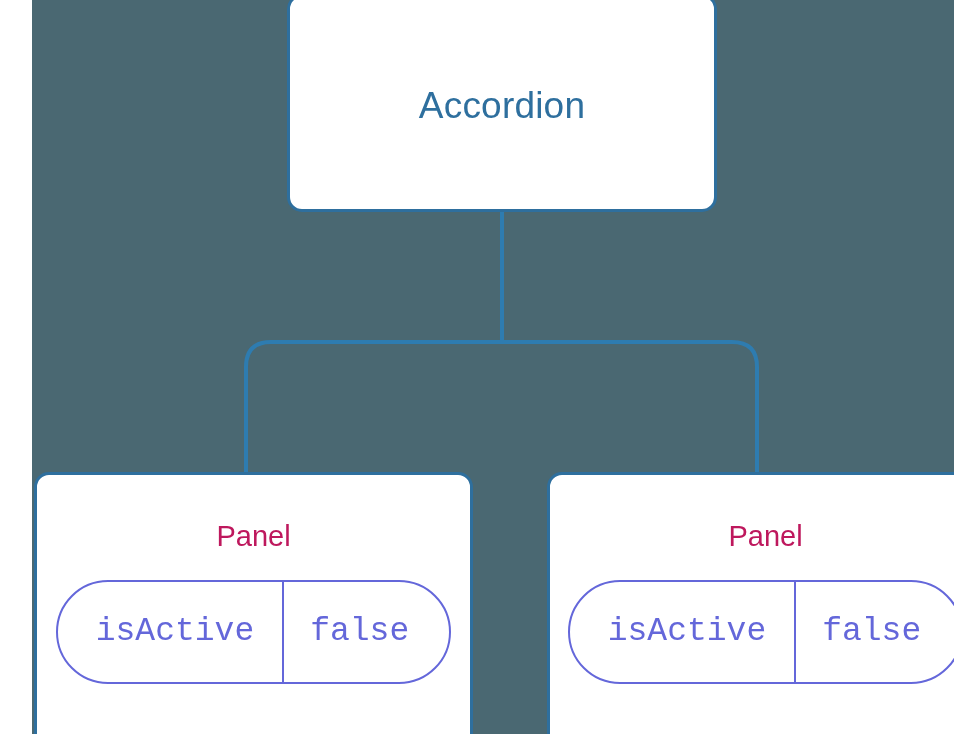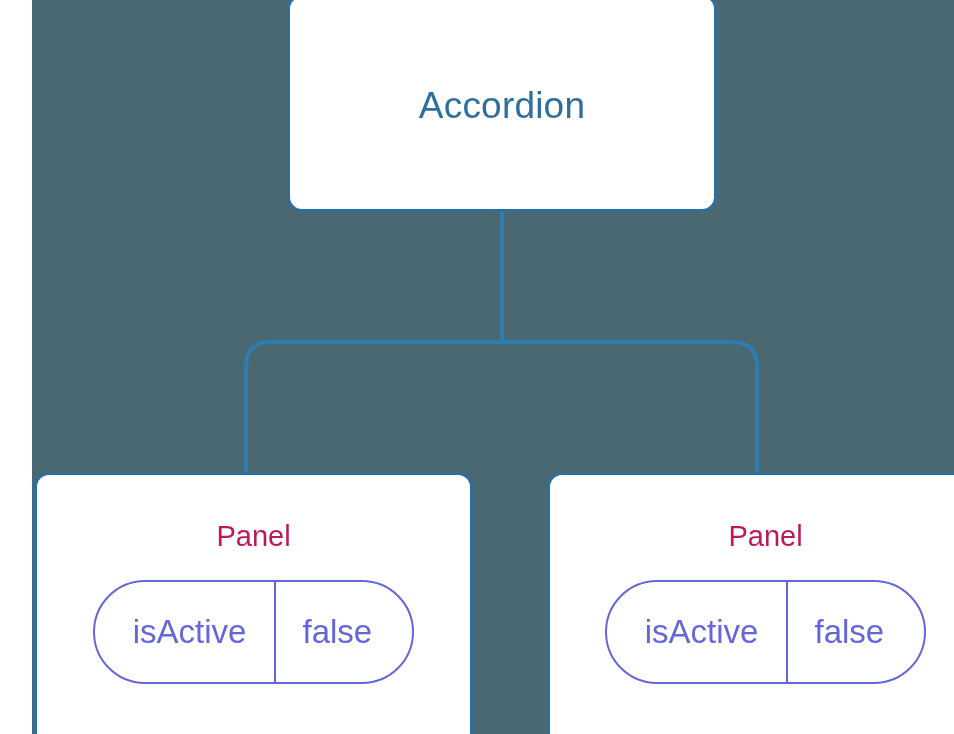--- a/index.html
+++ b/index.html
@@ -89,20 +89,21 @@
   
   .prop-pill {
     margin-top: 27px;
     height: 104px;
     border: 2px solid #6467da;
     border-radius: 52px;
     display: flex;
     align-items: stretch;
     background: transparent;
     box-sizing: border-box;
+    font-family: Liberation Mono, monospace;
   }
   .prop-key,
   .prop-val {
     display: flex;
     align-items: center;
     justify-content: center;
     color: #6467da;
     font-size: 33px;
     line-height: 1;
     white-space: nowrap;

